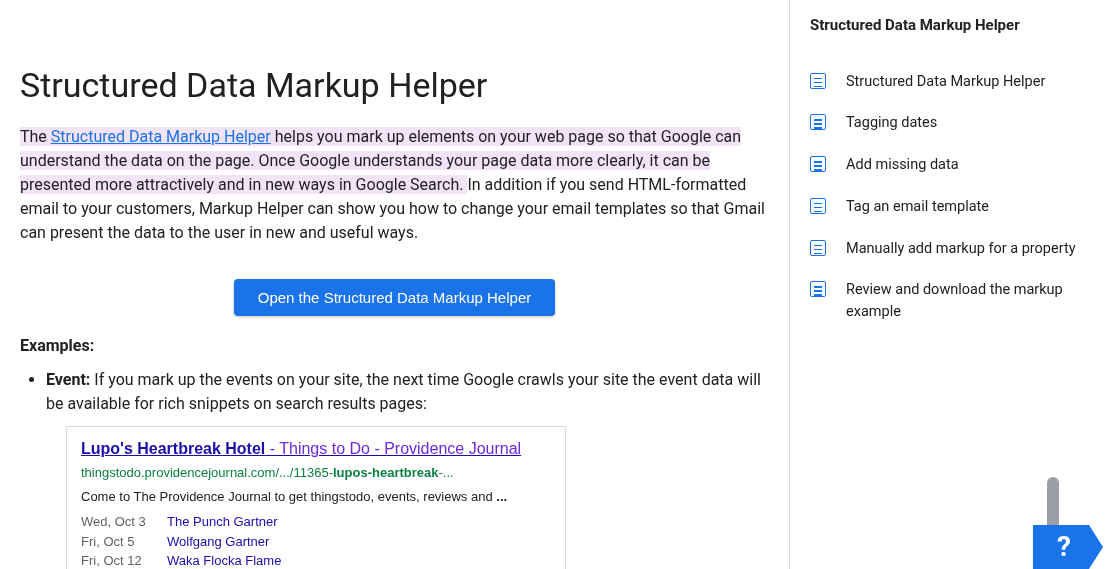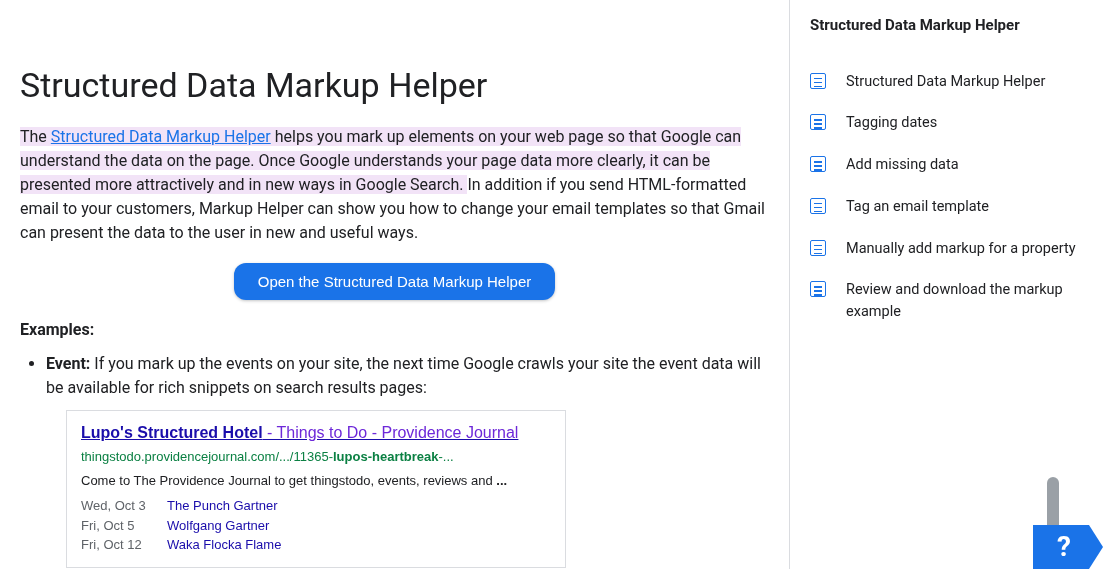--- a/index.html
+++ b/index.html
@@ -28,25 +28,26 @@
   }
   .intro { color: #202124; margin: 0 0 18px 0; }
   .hl { background: #f2e3f7; }
   a.link { color: #1a73e8; text-decoration: underline; }
   .btn-row { text-align: center; margin: 10px 0 18px 0; }
   .btn {
     display: inline-block;
     background: #1a73e8;
     color: #fff;
     border: none;
-    border-radius: 12px;
+    border-radius: 4px;
     font-size: 15px;
     padding: 10px 24px;
     cursor: pointer;
     box-shadow: 0 1px 3px rgba(60,64,67,.3);
+    margin-top: 16px;
   }
   .ex-head { font-weight: 700; margin: 8px 0 10px 0; }
   ul.ex { list-style: disc; padding-left: 26px; margin: 0; }
   ul.ex > li { margin-bottom: 10px; }
   .b { font-weight: 700; }
   .snippet {
     border: 1px solid #dadce0;
     padding: 10px 14px 12px 14px;
     margin: 10px 0 14px 20px;
     width: 500px;
@@ -108,21 +109,21 @@
   </p>
   <div class="btn-row">
     <button class="btn">Open the Structured Data Markup Helper</button>
   </div>
   <div class="ex-head">Examples:</div>
   <ul class="ex">
     <li>
       <span class="b">Event:</span><span> If you mark up the events on your site, the next time Google crawls your site the event data will be available for rich snippets on search results pages:</span>
       <div class="snippet">
         <div class="snippet-title">
-          <a href="#"><span style="font-weight:700">Lupo's Structured Hotel</span><span class="rest"> - Things to Do - Providence Journal</span></a>
+          <a href="#"><span style="font-weight:700">Lupo's Heartbreak Hotel</span><span class="rest"> - Things to Do - Providence Journal</span></a>
         </div>
         <div class="snippet-url">
           <span>thingstodo.providencejournal.com/.../11365-</span><span class="bold">lupos-heartbreak</span><span>-...</span>
         </div>
         <div class="snippet-desc">
           <span>Come to The Providence Journal to get thingstodo, events, reviews and </span><span class="b">...</span>
         </div>
         <div class="snippet-ev">
           <div><span class="date">Wed, Oct 3</span><span class="evt">The Punch Gartner</span></div>
           <div><span class="date">Fri, Oct 5</span><span class="evt">Wolfgang Gartner</span></div>

